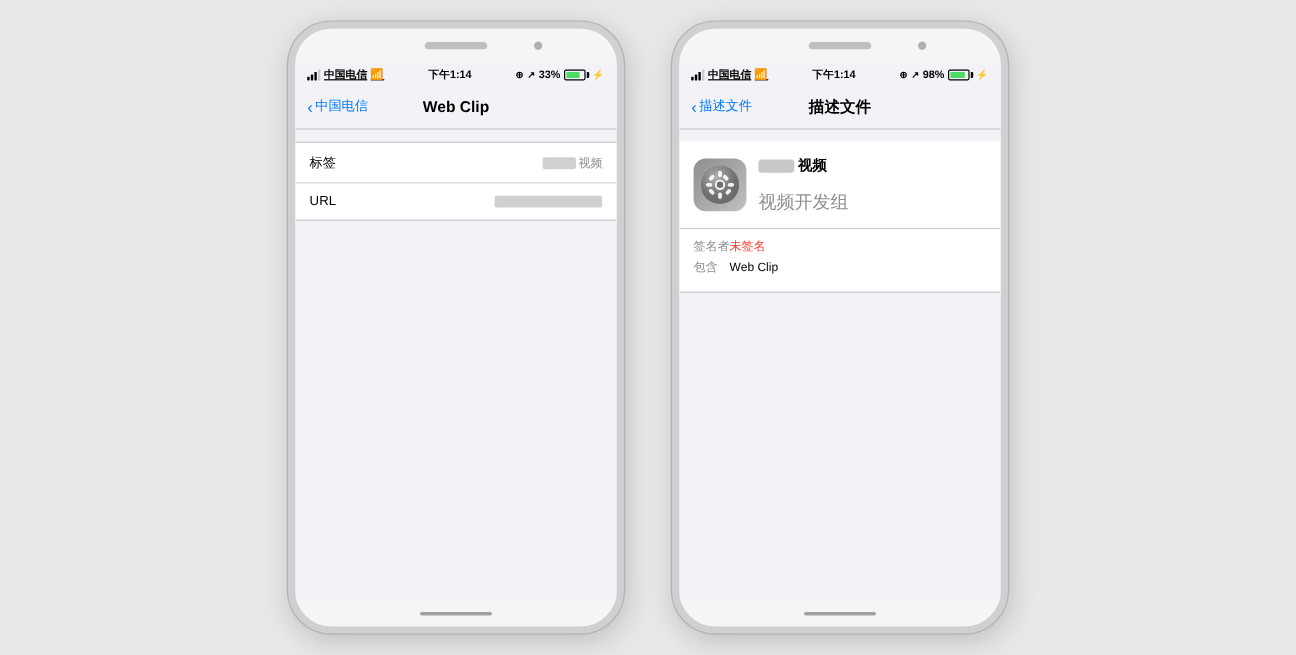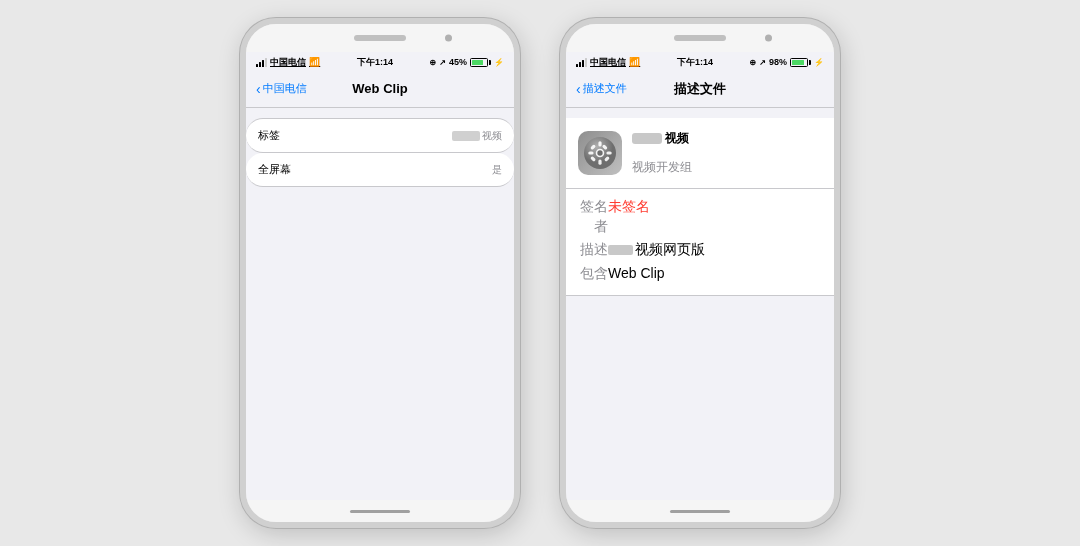--- a/index.html
+++ b/index.html
@@ -171,21 +171,20 @@
       margin-top: 10px;
     }
     .settings-row {
       display: flex;
       align-items: center;
       justify-content: space-between;
       padding: 9px 12px;
       background: #fff;
       border-bottom: 0.5px solid #c8c8cc;
       font-size: 11px;
-      border-radius: 17px;
     }
     .settings-row:first-child {
       border-top: 0.5px solid #c8c8cc;
     }
     .row-label {
       color: #000;
       font-size: 11px;
     }
     .row-value {
       color: #8e8e93;
@@ -234,35 +233,34 @@
     }
     .profile-name-blurred {
       display: inline-block;
       background: #c8c8c8;
       border-radius: 3px;
       width: 30px;
       height: 11px;
       vertical-align: middle;
     }
     .profile-sub {
-      font-size: 12px;
+      font-size: 15px;
       color: #8e8e93;
       margin-top: 12px;
     }
     .profile-details {
       background: #fff;
       padding: 8px 12px;
       border-bottom: 0.5px solid #c8c8cc;
     }
     .detail-row {
       display: flex;
-      font-size: 14px;
+      font-size: 10px;
       margin-bottom: 4px;
       line-height: 1.4;
-      text-align: right;
     }
     .detail-label {
       color: #8e8e93;
       width: 30px;
       flex-shrink: 0;
     }
     .detail-value {
       color: #000;
     }
     .detail-value.unsigned {
@@ -327,21 +325,21 @@
           <div class="signal-bar" style="height:7px"></div>
           <div class="signal-bar" style="height:9px; background:#ccc"></div>
         </div>
         <span>中国电信</span>
         <span>📶</span>
       </div>
       <span>下午1:14</span>
       <div class="status-right">
         <span style="font-size:8px">⊕</span>
         <span style="font-size:8px">↗</span>
-        <span>45%</span>
+        <span>33%</span>
         <div class="battery">
           <div class="battery-body">
             <div class="battery-fill" style="width:80%"></div>
           </div>
           <div class="battery-tip"></div>
         </div>
         <span style="font-size:8px">⚡</span>
       </div>
     </div>
 
@@ -357,26 +355,28 @@
     <div class="content">
       <div class="settings-section">
 
         <div class="settings-row">
           <span class="row-label">标签</span>
           <span class="row-value">
             <span style="display:inline-block;background:#d0d0d0;border-radius:2px;width:28px;height:10px;vertical-align:middle;margin-right:2px;"></span>视频
           </span>
         </div>
 
-
-
         <div class="settings-row">
-          <span class="row-label">全屏幕</span>
-          <span class="row-value">是</span>
-        </div>
+          <span class="row-label">URL</span>
+          <span class="row-value">
+            <span style="display:inline-block;background:#d0d0d0;border-radius:2px;width:90px;height:10px;vertical-align:middle;"></span>
+          </span>
+        </div>
+
+
 
       </div>
     </div>
   </div>
   <div class="home-indicator">
     <div class="home-bar"></div>
   </div>
 </div>
 
 <div class="phone">
@@ -455,26 +455,20 @@
           <div class="profile-sub">视频开发组</div>
         </div>
       </div>
 
       <div class="profile-details">
         <div class="detail-row">
           <span class="detail-label">签名者</span>
           <span class="detail-value unsigned">未签名</span>
         </div>
         <div class="detail-row">
-          <span class="detail-label">描述</span>
-          <span class="detail-value">
-            <span class="detail-value-blurred"></span>视频网页版
-          </span>
-        </div>
-        <div class="detail-row">
           <span class="detail-label">包含</span>
           <span class="detail-value">Web Clip</span>
         </div>
       </div>
 
 
     </div>
   </div>
   <div class="home-indicator">
     <div class="home-bar"></div>

